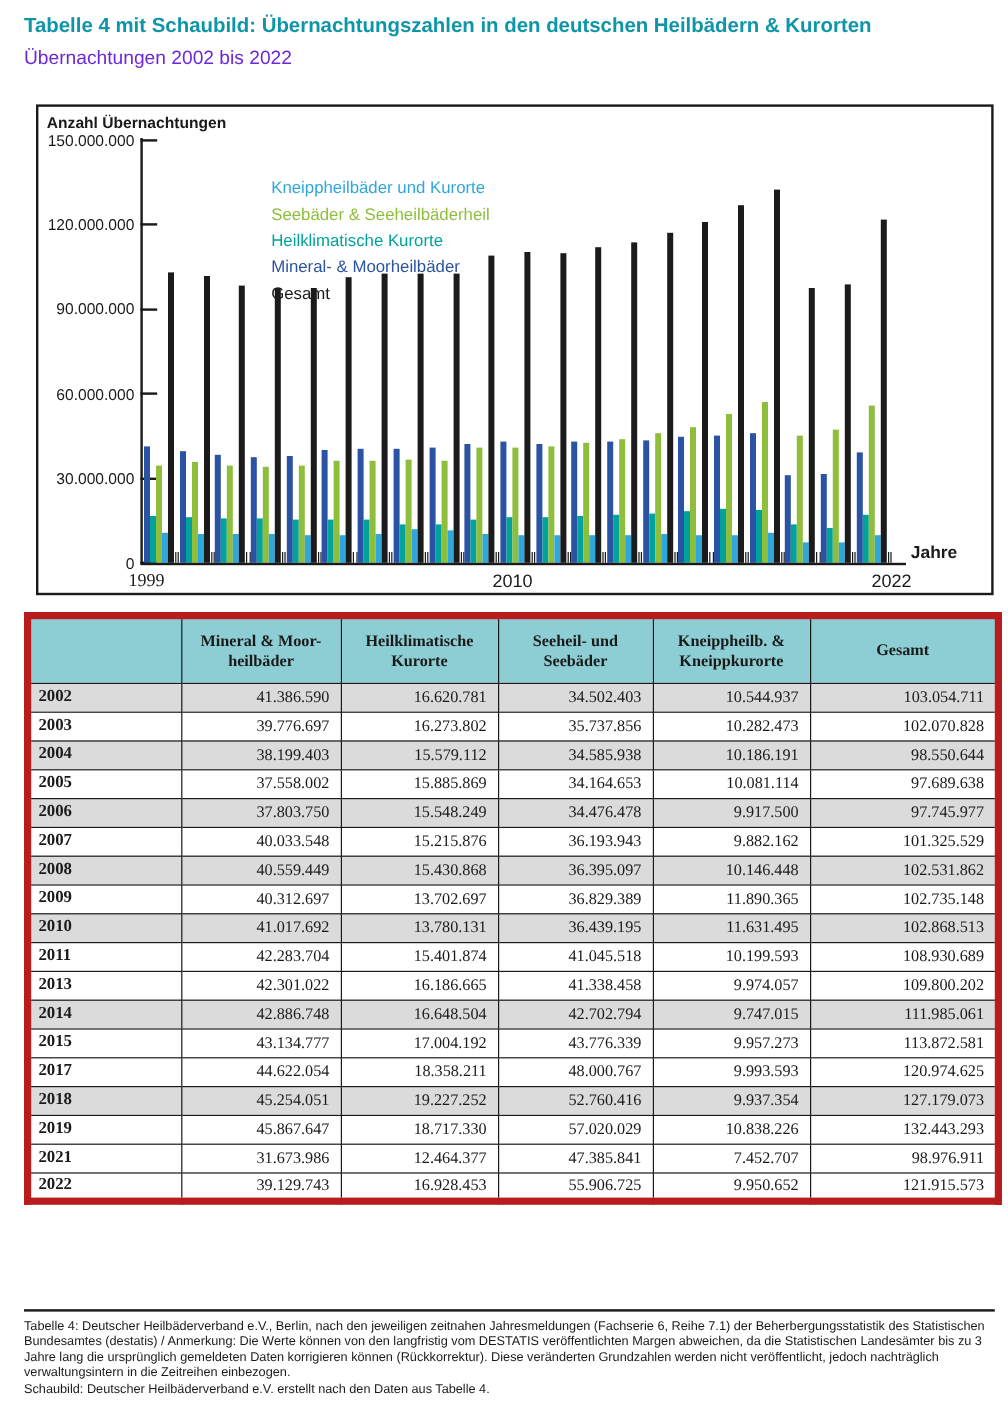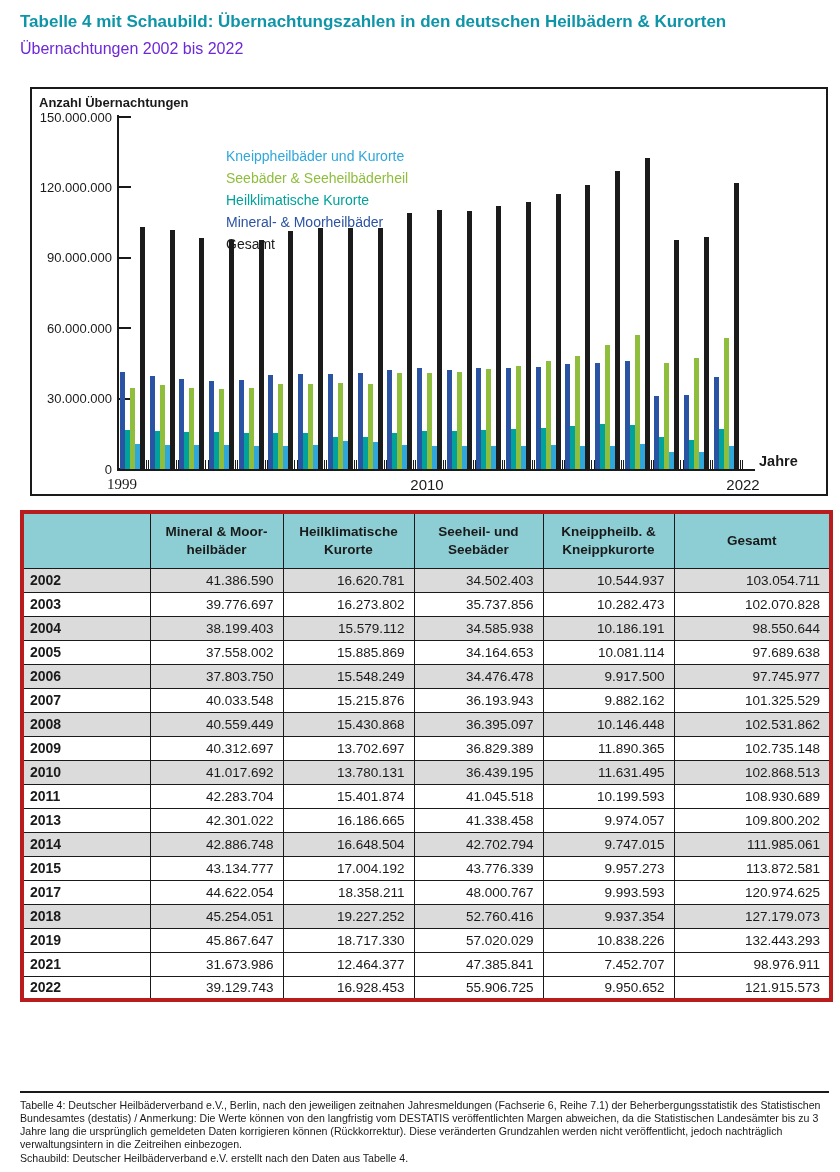--- a/index.html
+++ b/index.html
@@ -26,21 +26,21 @@
   .bar { width:5px; }
   .gtick { position:absolute; bottom:0; width:1px; height:9px; background:#1a1a1a; }
   .gtick.t1 { right:-2px; } .gtick.t2 { right:-4.2px; }
 
   #x-axis-line { position:absolute; left:85px; top:380px; width:638px; height:2px; background:#1a1a1a; }
   .x-tick-label { position:absolute; top:387px; width:60px; text-align:center; font-size:15px; }
   #x-tick-0 { left:60px;font-family:Liberation Serif, serif; } #x-tick-1 { left:365px; } #x-tick-2 { left:681px; }
   #x-axis-title { position:absolute; left:727px; top:364px; font-size:14.5px; font-weight:bold; }
 
   
-  #data-table { position:absolute; left:20px; top:510px; width:809px; border-collapse:collapse; table-layout:fixed; border:4px solid #b91c1c; }
+  #data-table { position:absolute; left:20px; top:510px; width:809px; border-collapse:collapse; table-layout:fixed; border:6px solid #b91c1c;font-family:Liberation Serif, serif; }
   #data-table th, #data-table td { border:1px solid #1a1a1a; }
   #data-table thead th { background:#8DCED4; font-size:13.5px; font-weight:bold; text-align:center; vertical-align:middle; height:56px; line-height:1.3; white-space:pre-line; padding:2px; }
   #data-table tbody th { text-align:left; padding-left:6px; font-size:14px; font-weight:bold; height:24px; }
   #data-table tbody td { text-align:right; padding-right:9px; font-size:13.5px; height:24px; }
   tr.shaded { background:#DBDBDB; }
   tr.plain { background:#ffffff; }
 
   
   #footer-rule { position:absolute; left:20px; top:1091px; width:809px; height:2px; background:#1a1a1a; }
   #footer { position:absolute; left:20px; top:1099px; width:812px; font-size:10.6px; line-height:1.24; color:#1a1a1a; }

